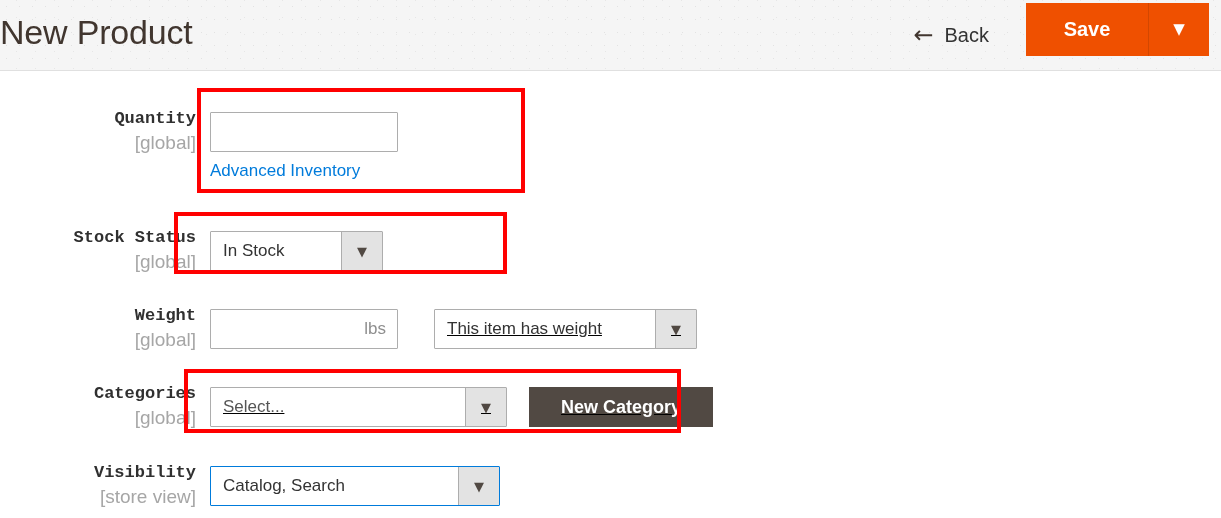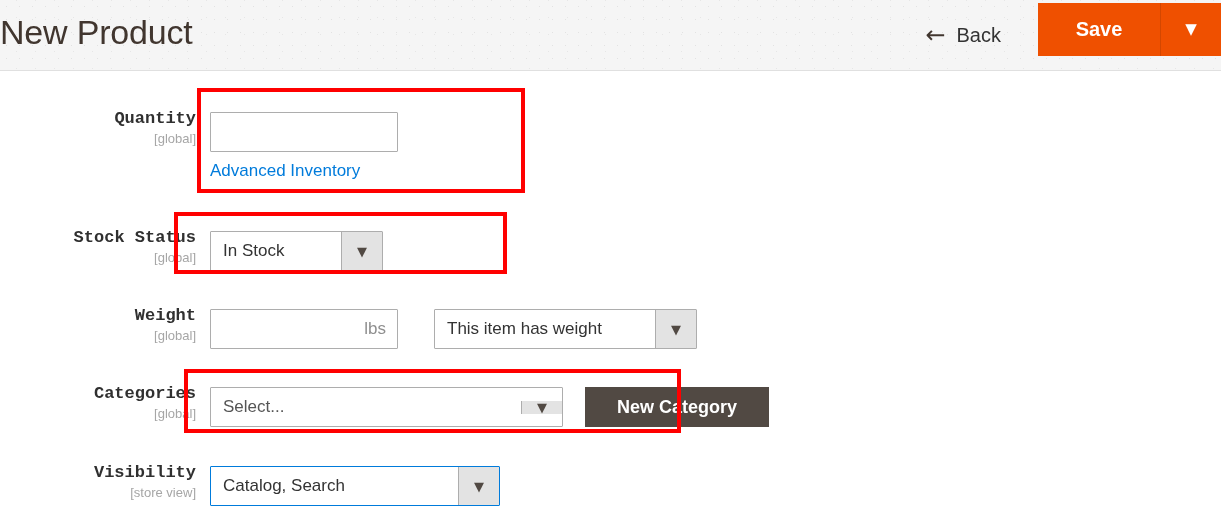--- a/index.html
+++ b/index.html
@@ -76,21 +76,21 @@
     white-space: nowrap;
   }
   #add-attribute-button {
     height: 53px;
     margin-right: 14px;
     min-width: 184px;
   }
   #save-split {
     display: flex;
     height: 65px;
-    margin-right: 0;
+    margin-right: 12px;
   }
   #save-button {
     background: #ef5000;
     color: #ffffff;
     border: none;
     border-right: 1px solid #d34700;
     font-size: 20px;
     font-weight: 700;
     font-family: "Liberation Sans", sans-serif;
     cursor: pointer;
@@ -139,29 +139,30 @@
     display: block;
     font-size: 17px;
     font-weight: 700;
     color: #303030;
     line-height: 1.15;
     white-space: nowrap;
     font-family: Liberation Mono, monospace;
   }
   .field-scope {
     display: block;
-    font-size: 13px;
+    font-size: 19px;
     color: #a6a6a6;
     line-height: 1.4;
     margin-top: 1px;
     white-space: nowrap;
   }
 
   .field-control-col {
     padding-top: 12px;
+    text-decoration: underline;
   }
 
   .text-input {
     height: 40px;
     border: 1px solid #adadad;
     background: #ffffff;
     font-size: 17px;
     font-family: "Liberation Sans", sans-serif;
     color: #333333;
     padding: 0 10px;
@@ -241,21 +242,21 @@
   #row-quantity      { left: 60px;  top: 29px; }
   #row-stock-status  { left: 60px;  top: 148px; }
   #row-weight        { left: 60px;  top: 226px; }
   #row-categories    { left: 60px;  top: 304px; }
   #row-visibility    { left: 60px;  top: 383px; }
 
   #qty-input       { width: 188px; }
   #weight-input    { width: 188px; }
   #stock-select    { width: 173px; }
   #weight-select   { width: 263px; }
-  #categories-select { width: 353px; align-items: center; }
+  #categories-select { width: 297px; }
   #visibility-select { width: 290px; }
 
   #new-category-button {
     height: 40px;
     min-width: 184px;
     margin-left: 22px;
     font-size: 18px;
   }
 
   

